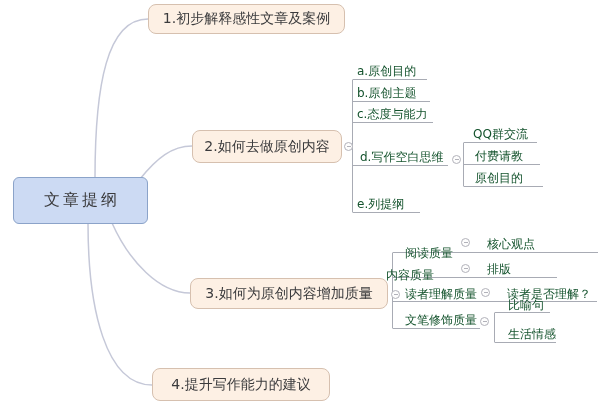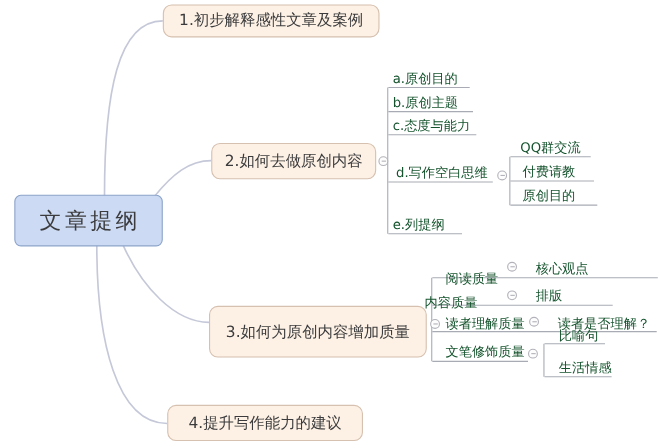--- a/index.html
+++ b/index.html
@@ -2,21 +2,21 @@
 <html style="--root-fill: #ccdaf3; --root-border: #8ba3c9; --branch-fill: #fdf0e4; --branch-border: #d6c0af; --curve-line: #c5c8d8; --tree-line: #a8abb4;"><head>
 <meta charset="utf-8">
 <style>
   html,body{margin:0;padding:0;background:#fff;}
   body{font-family:"DejaVu Sans","Liberation Sans",sans-serif;}
   #canvas{position:relative;width:600px;height:407px;background:#fff;overflow:hidden;}
   #connectors{position:absolute;left:0;top:0;}
   .node{position:absolute;box-sizing:border-box;display:flex;align-items:center;justify-content:center;
         color:#3b3b3d;white-space:nowrap;}
   .root{background:var(--root-fill,#ccdaf3);border:1px solid var(--root-border,#8ba3c9);
-        border-radius:6px;font-size:20px;letter-spacing:3px;padding-left:3px;}
+        border-radius:6px;font-size:16px;letter-spacing:3px;padding-left:3px;}
   .branch{background:var(--branch-fill,#fdf0e4);border:1px solid var(--branch-border,#d6c0af);
         border-radius:8px;font-size:14px;}
   .leaf{position:absolute;font-size:12px;color:#14532d;white-space:nowrap;line-height:14px;}
   .collapse{position:absolute;width:9px;height:9px;box-sizing:border-box;border-radius:50%;
         background:#fdfdfd;border:1px solid #b2b2ba;}
   .collapse::after{content:"";position:absolute;left:1.5px;top:3px;width:4px;height:1px;background:#b2b2ba;}
 </style>
 </head>
 <body>
 
@@ -53,21 +53,21 @@
       <path d="M 494.5,312.5 V 342.5"></path>
       <path d="M 495,312.5 H 550"></path>
       <path d="M 495,342.5 H 556"></path>
     </g>
   </svg>
 
   <div class="node root" style="left:13px;top:177px;width:135px;height:47px;">文章提纲</div>
 
   <div class="node branch" style="left:148px;top:4px;width:197px;height:30px;">1.初步解释感性文章及案例</div>
   <div class="node branch" style="left:192px;top:130px;width:150px;height:33px;">2.如何去做原创内容</div>
-  <div class="node branch" style="left:190px;top:278px;width:198px;height:47px;">3.如何为原创内容增加质量</div>
+  <div class="node branch" style="left:190px;top:278px;width:198px;height:31px;">3.如何为原创内容增加质量</div>
   <div class="node branch" style="left:152px;top:368px;width:178px;height:33px;">4.提升写作能力的建议</div>
 
   <span class="leaf" style="left:357px;top:64px;">a.原创目的</span>
   <span class="leaf" style="left:357px;top:86px;">b.原创主题</span>
   <span class="leaf" style="left:357px;top:107px;">c.态度与能力</span>
   <span class="leaf" style="left:360px;top:150px;">d.写作空白思维</span>
   <span class="leaf" style="left:357px;top:197px;">e.列提纲</span>
 
   <span class="leaf" style="left:473px;top:127px;">QQ群交流</span>
   <span class="leaf" style="left:475px;top:149px;">付费请教</span>

